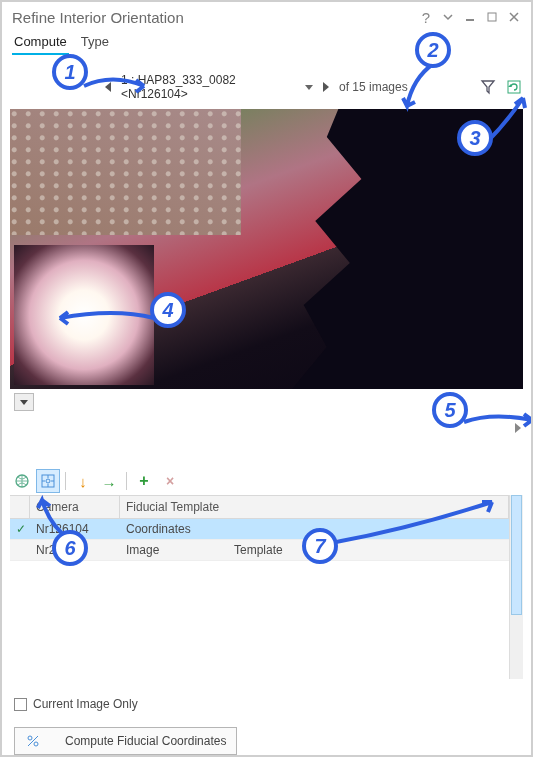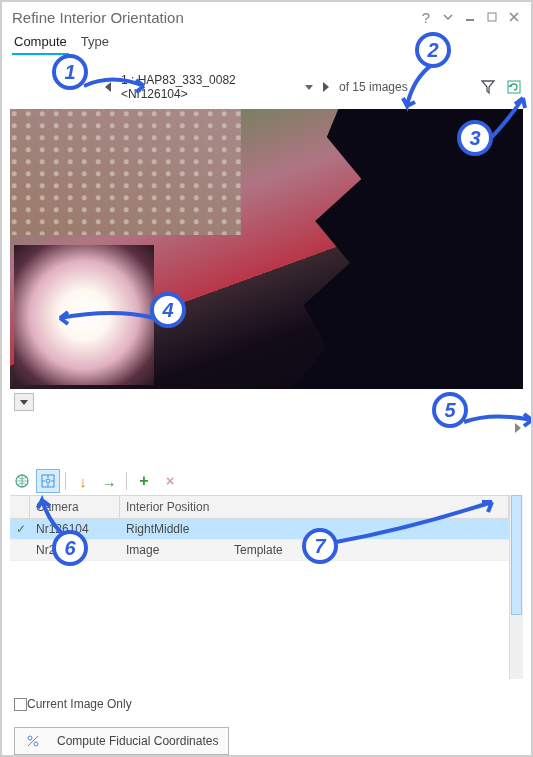--- a/index.html
+++ b/index.html
@@ -133,24 +133,24 @@
   .grid .cell{padding:3px 6px;}
   .c-chk{width:20px;text-align:center;}
   .c-cam{width:90px;}
   .c-tpl{width:108px;}
   .c-fid{flex:1;}
   .scroll-track{width:14px;background:#f0f0f0;border-left:1px solid #ddd;position:relative;}
   .scroll-thumb{position:absolute;left:1px;right:1px;top:0;height:120px;background:#c8e6ff;border:1px solid #9ac8e8;}
   .grid-pad{height:118px;}
   
   .bottom{padding:12px 12px;}
-  .chk-row{display:flex;align-items:center;margin:6px 0 10px 0;}
+  .chk-row{display:flex;align-items:center;gap:6px;margin:6px 0 10px 0;}
   .chk-box{width:13px;height:13px;border:1px solid #888;background:#fff;cursor:pointer;}
   .action-btn{
-    display:flex;align-items:center;gap:16px;
+    display:flex;align-items:center;gap:24px;
     border:1px solid #b5b5b5;padding:5px 10px;margin:16px 0;cursor:pointer;
     background:#fafafa;width:max-content;font-size:12px;color:#444;
   }
   .action-btn .bicon{width:16px;height:16px;display:flex;align-items:center;justify-content:center;}
   
   .callout{position:absolute;pointer-events:none;}
   .bubble{
     width:36px;height:36px;border-radius:50%;
     border:4px solid #2f5fe0;background:#fff;
     display:flex;align-items:center;justify-content:center;
@@ -255,26 +255,26 @@
   <div class="btn">
       <span class="xdel">×</span>
     </div>
 </div>
 
 <div class="grid-wrap">
   <div class="grid">
     <div class="hdr">
       <div class="cell c-chk"></div>
       <div class="cell c-cam">Camera</div>
-      <div class="cell c-fid">Interior Position</div>
+      <div class="cell c-fid">Fiducial Template</div>
     </div>
     <div class="row sel">
       <div class="cell c-chk" style="color:#2a8a4a">✓</div>
       <div class="cell c-cam">Nr126104</div>
-      <div class="cell c-fid">RightMiddle</div>
+      <div class="cell c-fid">Coordinates</div>
     </div>
     <div class="row alt">
       <div class="cell c-chk"></div>
       <div class="cell c-cam">Nr20205</div>
       <div class="cell c-tpl">Image</div>
       <div class="cell c-fid">Template</div>
     </div>
     <div class="grid-pad"></div>
   </div>
   <div class="scroll-track">

